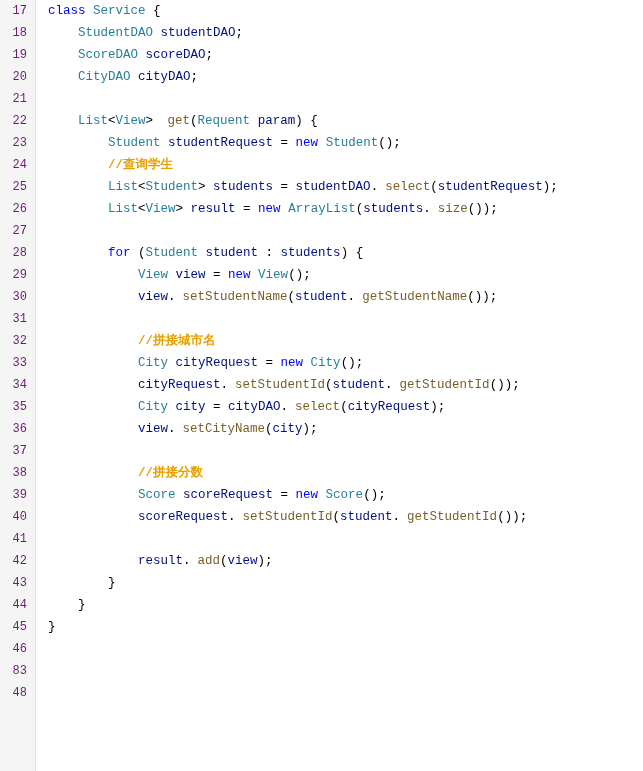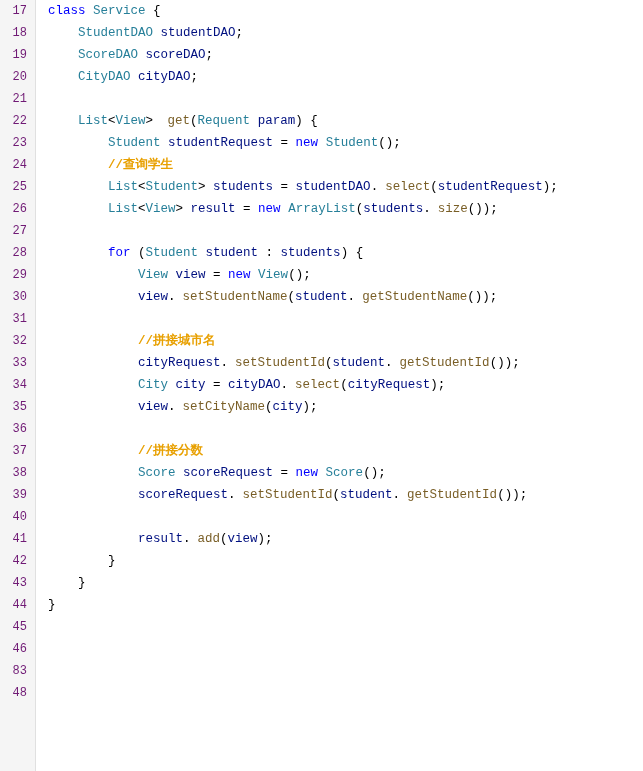--- a/index.html
+++ b/index.html
@@ -117,20 +117,21 @@
       <span class="code-line"><span class="plain">        </span><span class="class-name">Student</span><span class="plain"> </span><span class="var">studentRequest</span><span class="plain"> = </span><span class="kw">new</span><span class="plain"> </span><span class="class-name">Student</span><span class="plain">();</span></span>
       <span class="code-line"><span class="plain">        </span><span class="comment">//查询学生</span></span>
       <span class="code-line"><span class="plain">        </span><span class="class-name">List</span><span class="plain">&lt;</span><span class="class-name">Student</span><span class="plain">&gt; </span><span class="var">students</span><span class="plain"> = </span><span class="var">studentDAO</span><span class="plain">.</span><span class="method">select</span><span class="plain">(</span><span class="var">studentRequest</span><span class="plain">);</span></span>
       <span class="code-line"><span class="plain">        </span><span class="class-name">List</span><span class="plain">&lt;</span><span class="class-name">View</span><span class="plain">&gt; </span><span class="var">result</span><span class="plain"> = </span><span class="kw">new</span><span class="plain"> </span><span class="class-name">ArrayList</span><span class="plain">(</span><span class="var">students</span><span class="plain">.</span><span class="method">size</span><span class="plain">());</span></span>
       <span class="code-line">&nbsp;</span>
       <span class="code-line"><span class="plain">        </span><span class="kw">for</span><span class="plain"> (</span><span class="class-name">Student</span><span class="plain"> </span><span class="var">student</span><span class="plain"> : </span><span class="var">students</span><span class="plain">) {</span></span>
       <span class="code-line"><span class="plain">            </span><span class="class-name">View</span><span class="plain"> </span><span class="var">view</span><span class="plain"> = </span><span class="kw">new</span><span class="plain"> </span><span class="class-name">View</span><span class="plain">();</span></span>
       <span class="code-line"><span class="plain">            </span><span class="var">view</span><span class="plain">.</span><span class="method">setStudentName</span><span class="plain">(</span><span class="var">student</span><span class="plain">.</span><span class="method">getStudentName</span><span class="plain">());</span></span>
       <span class="code-line">&nbsp;</span>
       <span class="code-line"><span class="plain">            </span><span class="comment">//拼接城市名</span></span>
+      <span class="code-line"><span class="plain">            </span><span class="class-name">City</span><span class="plain"> </span><span class="var">cityRequest</span><span class="plain"> = </span><span class="kw">new</span><span class="plain"> </span><span class="class-name">City</span><span class="plain">();</span></span>
       <span class="code-line"><span class="plain">            </span><span class="var">cityRequest</span><span class="plain">.</span><span class="method">setStudentId</span><span class="plain">(</span><span class="var">student</span><span class="plain">.</span><span class="method">getStudentId</span><span class="plain">());</span></span>
       <span class="code-line"><span class="plain">            </span><span class="class-name">City</span><span class="plain"> </span><span class="var">city</span><span class="plain"> = </span><span class="var">cityDAO</span><span class="plain">.</span><span class="method">select</span><span class="plain">(</span><span class="var">cityRequest</span><span class="plain">);</span></span>
       <span class="code-line"><span class="plain">            </span><span class="var">view</span><span class="plain">.</span><span class="method">setCityName</span><span class="plain">(</span><span class="var">city</span><span class="plain">);</span></span>
       <span class="code-line">&nbsp;</span>
       <span class="code-line"><span class="plain">            </span><span class="comment">//拼接分数</span></span>
       <span class="code-line"><span class="plain">            </span><span class="class-name">Score</span><span class="plain"> </span><span class="var">scoreRequest</span><span class="plain"> = </span><span class="kw">new</span><span class="plain"> </span><span class="class-name">Score</span><span class="plain">();</span></span>
       <span class="code-line"><span class="plain">            </span><span class="var">scoreRequest</span><span class="plain">.</span><span class="method">setStudentId</span><span class="plain">(</span><span class="var">student</span><span class="plain">.</span><span class="method">getStudentId</span><span class="plain">());</span></span>
       <span class="code-line">&nbsp;</span>
       <span class="code-line"><span class="plain">            </span><span class="var">result</span><span class="plain">.</span><span class="method">add</span><span class="plain">(</span><span class="var">view</span><span class="plain">);</span></span>
       <span class="code-line"><span class="plain">        }</span></span>

